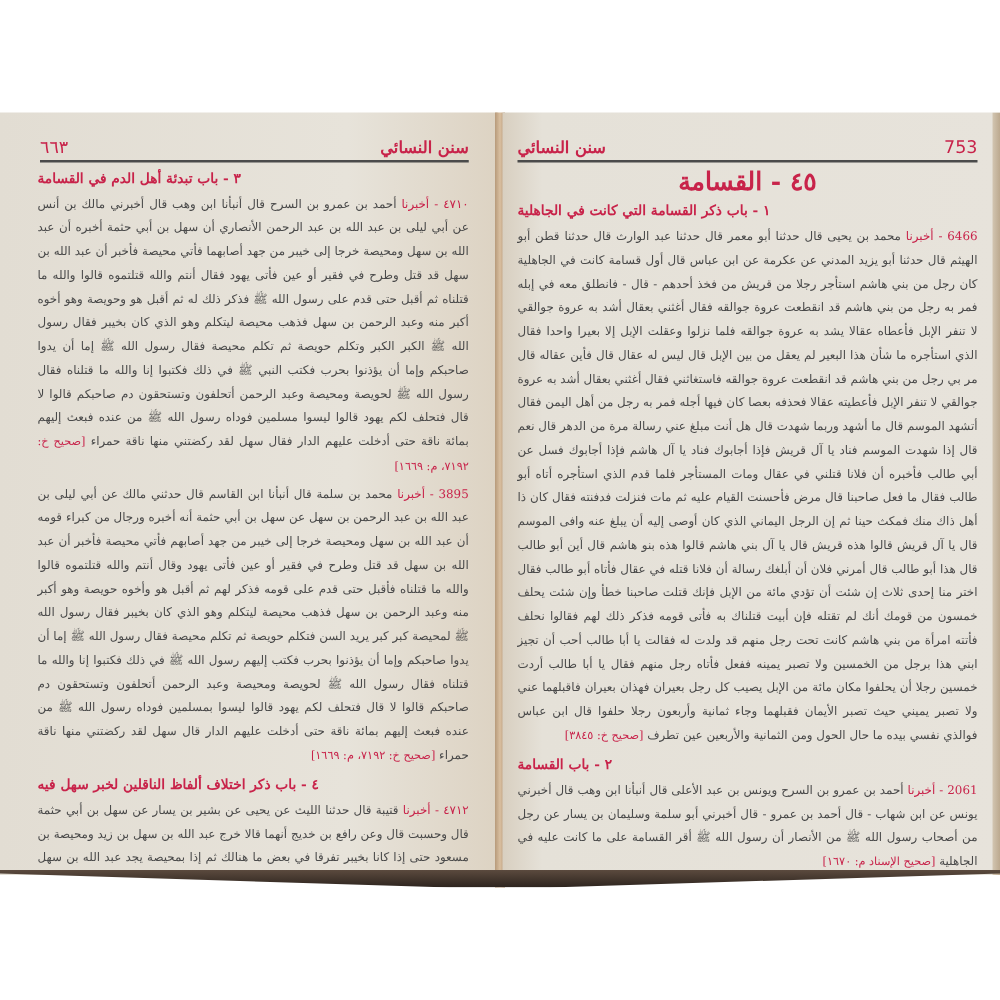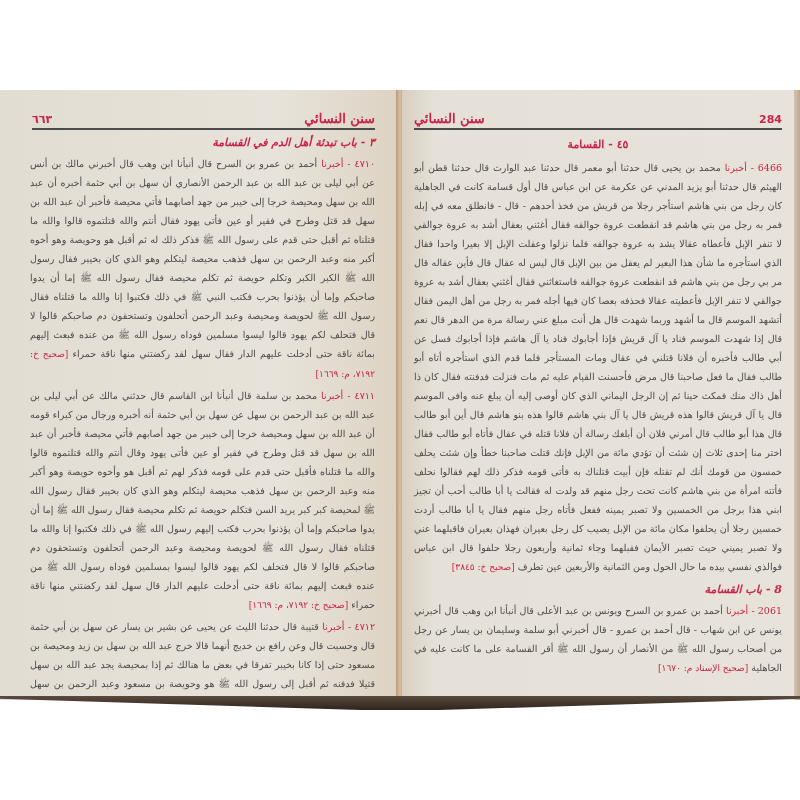--- a/index.html
+++ b/index.html
@@ -34,33 +34,33 @@
   }
 
   .running-head {
     position: absolute; top: 12px; left: 32px; right: 22px; height: 28px;
     display: flex; justify-content: space-between; align-items: flex-end;
     border-bottom: 2px solid #4b4b4b;
     padding-bottom: 2px;
   }
   .page.right .running-head { left: 12px; right: 18px; }
   .book-title { color: #c8234a; font-size: 13px; font-weight: bold; font-family: "DejaVu Serif", serif; }
-  .page-no { color: #c8234a; font-size: 11px; font-family: "DejaVu Sans", sans-serif; font-weight: bold; }
+  .page-no { color: #c8234a; font-size: 14px; font-family: "DejaVu Sans", sans-serif; }
 
   .content {
     position: absolute; top: 42px; left: 30px; right: 22px; bottom: 40px;
     font-family: "DejaVu Serif", serif; font-size: 9.5px; line-height: 19px;
     color: #4a4a4a; text-align: justify;
   }
   .page.right .content { left: 12px; right: 18px; }
   .book-heading {
-    text-align: center; color: #c8234a; font-weight: bold; font-size: 11px; line-height: 26px;
+    text-align: center; color: #c8234a; font-weight: bold; font-size: 20px; line-height: 26px;
   }
   .chapter-heading {
-    text-align: right; color: #c8234a; font-weight: bold; font-size: 11px; line-height: 22px; font-style: italic;
+    text-align: left; color: #c8234a; font-weight: bold; font-size: 11px; line-height: 22px;
   }
   .hadith { margin-bottom: 2px; }
   .hadith-no { color: #c8234a; font-weight: normal; }
   .akhbarana { color: #c8234a; }
   .grading { color: #c8234a; font-size: 9px; }
 </style>
 </head>
 <body>
 
 <div class="book">
@@ -74,56 +74,58 @@
       <div class="chapter-heading">٣ - باب تبدئة أهل الدم في القسامة</div>
 
       <p class="hadith">
         <span class="hadith-no">٤٧١٠</span>
         <span class="akhbarana"> - <span>أخبرنا</span></span>
         <span>أحمد بن عمرو بن السرح قال أنبأنا ابن وهب قال أخبرني مالك بن أنس عن أبي ليلى بن عبد الله بن عبد الرحمن الأنصاري أن سهل بن أبي حثمة أخبره أن عبد الله بن سهل ومحيصة خرجا إلى خيبر من جهد أصابهما فأتي محيصة فأخبر أن عبد الله بن سهل قد قتل وطرح في فقير أو عين فأتى يهود فقال أنتم والله قتلتموه قالوا والله ما قتلناه ثم أقبل حتى قدم على رسول الله ﷺ فذكر ذلك له ثم أقبل هو وحويصة وهو أخوه أكبر منه وعبد الرحمن بن سهل فذهب محيصة ليتكلم وهو الذي كان بخيبر فقال رسول الله ﷺ الكبر الكبر وتكلم حويصة ثم تكلم محيصة فقال رسول الله ﷺ إما أن يدوا صاحبكم وإما أن يؤذنوا بحرب فكتب النبي ﷺ في ذلك فكتبوا إنا والله ما قتلناه فقال رسول الله ﷺ لحويصة ومحيصة وعبد الرحمن أتحلفون وتستحقون دم صاحبكم قالوا لا قال فتحلف لكم يهود قالوا ليسوا مسلمين فوداه رسول الله ﷺ من عنده فبعث إليهم بمائة ناقة حتى أدخلت عليهم الدار فقال سهل لقد ركضتني منها ناقة حمراء</span>
         <span class="grading">[صحيح خ: ٧١٩٢، م: ١٦٦٩]</span>
       </p>
 
       <p class="hadith">
-        <span class="hadith-no">٤٧١١</span>
+        <span class="hadith-no">3895</span>
         <span class="akhbarana"> - <span>أخبرنا</span></span>
         <span>محمد بن سلمة قال أنبأنا ابن القاسم قال حدثني مالك عن أبي ليلى بن عبد الله بن عبد الرحمن بن سهل عن سهل بن أبي حثمة أنه أخبره ورجال من كبراء قومه أن عبد الله بن سهل ومحيصة خرجا إلى خيبر من جهد أصابهم فأتي محيصة فأخبر أن عبد الله بن سهل قد قتل وطرح في فقير أو عين فأتى يهود وقال أنتم والله قتلتموه قالوا والله ما قتلناه فأقبل حتى قدم على قومه فذكر لهم ثم أقبل هو وأخوه حويصة وهو أكبر منه وعبد الرحمن بن سهل فذهب محيصة ليتكلم وهو الذي كان بخيبر فقال رسول الله ﷺ لمحيصة كبر كبر يريد السن فتكلم حويصة ثم تكلم محيصة فقال رسول الله ﷺ إما أن يدوا صاحبكم وإما أن يؤذنوا بحرب فكتب إليهم رسول الله ﷺ في ذلك فكتبوا إنا والله ما قتلناه فقال رسول الله ﷺ لحويصة ومحيصة وعبد الرحمن أتحلفون وتستحقون دم صاحبكم قالوا لا قال فتحلف لكم يهود قالوا ليسوا بمسلمين فوداه رسول الله ﷺ من عنده فبعث إليهم بمائة ناقة حتى أدخلت عليهم الدار قال سهل لقد ركضتني منها ناقة حمراء</span>
         <span class="grading">[صحيح خ: ٧١٩٢، م: ١٦٦٩]</span>
       </p>
 
+      <div class="chapter-heading">٤ - باب ذكر اختلاف ألفاظ الناقلين لخبر سهل فيه</div>
 
       <p class="hadith">
         <span class="hadith-no">٤٧١٢</span>
         <span class="akhbarana"> - <span>أخبرنا</span></span>
         <span>قتيبة قال حدثنا الليث عن يحيى عن بشير بن يسار عن سهل بن أبي حثمة قال وحسبت قال وعن رافع بن خديج أنهما قالا خرج عبد الله بن سهل بن زيد ومحيصة بن مسعود حتى إذا كانا بخيبر تفرقا في بعض ما هنالك ثم إذا بمحيصة يجد عبد الله بن سهل قتيلا فدفنه ثم أقبل إلى رسول الله ﷺ هو وحويصة بن مسعود وعبد الرحمن بن سهل وكان أصغر القوم فذهب عبد الرحمن يتكلم قبل صاحبيه فقال له رسول الله ﷺ الكبر في السن فصمت وتكلم صاحباه ثم تكلم معهما فذكروا لرسول الله ﷺ مقتل عبد الله بن سهل فقال لهم أتحلفون خمسين يمينا وتستحقون صاحبكم أو قاتلكم قالوا كيف نحلف ولم نشهد قال فتبرئكم يهود بخمسين يمينا قالوا وكيف نقبل أيمان قوم كفار فلما رأى ذلك رسول الله ﷺ أعطاه عقله</span>
         
       </p>
 
     </div>
   </div>
 
   <div class="spine"></div>
 
   <div class="page right">
     <div class="page-edge-right"></div>
     <div class="running-head">
-      <span class="page-no">284</span>
+      <span class="page-no">753</span>
       <span class="book-title">سنن النسائي</span>
     </div>
     <div class="content">
       <div class="book-heading">٤٥ - القسامة</div>
+      <div class="chapter-heading">١ - باب ذكر القسامة التي كانت في الجاهلية</div>
 
       <p class="hadith">
         <span class="hadith-no">6466</span>
         <span class="akhbarana"> - <span>أخبرنا</span></span>
         <span>محمد بن يحيى قال حدثنا أبو معمر قال حدثنا عبد الوارث قال حدثنا قطن أبو الهيثم قال حدثنا أبو يزيد المدني عن عكرمة عن ابن عباس قال أول قسامة كانت في الجاهلية كان رجل من بني هاشم استأجر رجلا من قريش من فخذ أحدهم - قال - فانطلق معه في إبله فمر به رجل من بني هاشم قد انقطعت عروة جوالقه فقال أغثني بعقال أشد به عروة جوالقي لا تنفر الإبل فأعطاه عقالا يشد به عروة جوالقه فلما نزلوا وعقلت الإبل إلا بعيرا واحدا فقال الذي استأجره ما شأن هذا البعير لم يعقل من بين الإبل قال ليس له عقال قال فأين عقاله قال مر بي رجل من بني هاشم قد انقطعت عروة جوالقه فاستغاثني فقال أغثني بعقال أشد به عروة جوالقي لا تنفر الإبل فأعطيته عقالا فحذفه بعصا كان فيها أجله فمر به رجل من أهل اليمن فقال أتشهد الموسم قال ما أشهد وربما شهدت قال هل أنت مبلغ عني رسالة مرة من الدهر قال نعم قال إذا شهدت الموسم فناد يا آل قريش فإذا أجابوك فناد يا آل هاشم فإذا أجابوك فسل عن أبي طالب فأخبره أن فلانا قتلني في عقال ومات المستأجر فلما قدم الذي استأجره أتاه أبو طالب فقال ما فعل صاحبنا قال مرض فأحسنت القيام عليه ثم مات فنزلت فدفنته فقال كان ذا أهل ذاك منك فمكث حينا ثم إن الرجل اليماني الذي كان أوصى إليه أن يبلغ عنه وافى الموسم قال يا آل قريش قالوا هذه قريش قال يا آل بني هاشم قالوا هذه بنو هاشم قال أين أبو طالب قال هذا أبو طالب قال أمرني فلان أن أبلغك رسالة أن فلانا قتله في عقال فأتاه أبو طالب فقال اختر منا إحدى ثلاث إن شئت أن تؤدي مائة من الإبل فإنك قتلت صاحبنا خطأ وإن شئت يحلف خمسون من قومك أنك لم تقتله فإن أبيت قتلناك به فأتى قومه فذكر ذلك لهم فقالوا نحلف فأتته امرأة من بني هاشم كانت تحت رجل منهم قد ولدت له فقالت يا أبا طالب أحب أن تجيز ابني هذا برجل من الخمسين ولا تصبر يمينه ففعل فأتاه رجل منهم فقال يا أبا طالب أردت خمسين رجلا أن يحلفوا مكان مائة من الإبل يصيب كل رجل بعيران فهذان بعيران فاقبلهما عني ولا تصبر يميني حيث تصبر الأيمان فقبلهما وجاء ثمانية وأربعون رجلا حلفوا قال ابن عباس فوالذي نفسي بيده ما حال الحول ومن الثمانية والأربعين عين تطرف</span>
         <span class="grading">[صحيح خ: ٣٨٤٥]</span>
       </p>
 
-      <div class="chapter-heading">8 - باب القسامة</div>
+      <div class="chapter-heading">٢ - باب القسامة</div>
 
       <p class="hadith">
         <span class="hadith-no">2061</span>
         <span class="akhbarana"> - <span>أخبرنا</span></span>
         <span>أحمد بن عمرو بن السرح ويونس بن عبد الأعلى قال أنبأنا ابن وهب قال أخبرني يونس عن ابن شهاب - قال أحمد بن عمرو - قال أخبرني أبو سلمة وسليمان بن يسار عن رجل من أصحاب رسول الله ﷺ من الأنصار أن رسول الله ﷺ أقر القسامة على ما كانت عليه في الجاهلية</span>
         <span class="grading">[صحيح الإسناد م: ١٦٧٠]</span>
       </p>
 
     </div>
   </div>

